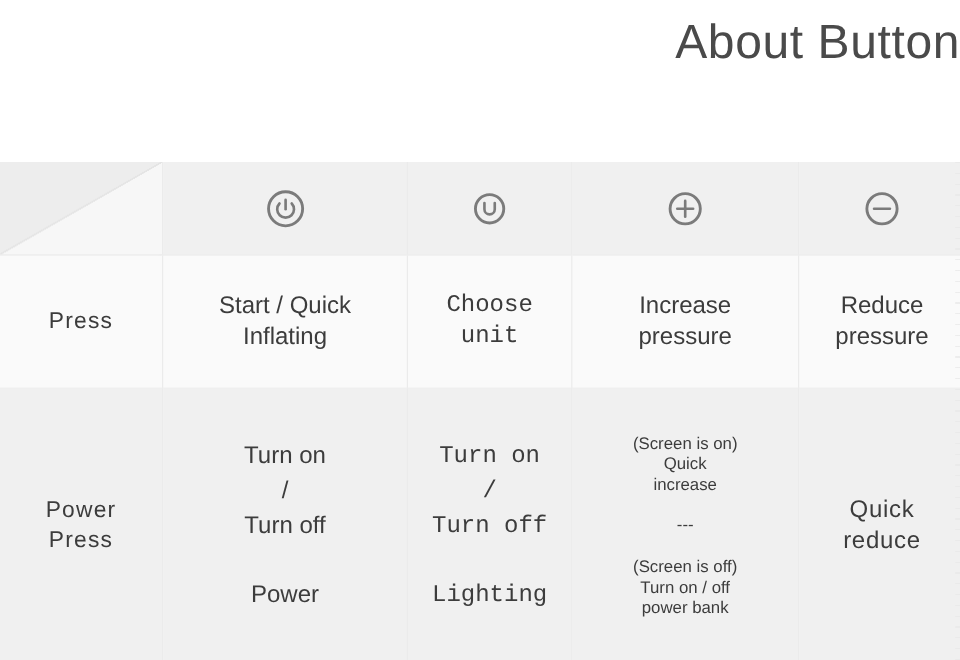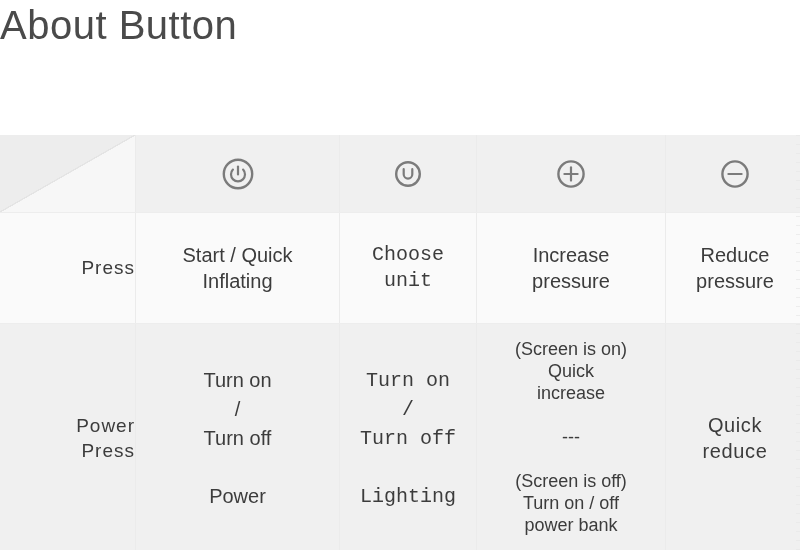--- a/index.html
+++ b/index.html
@@ -9,27 +9,27 @@
   body {
     width: 800px;
     height: 550px;
     background: #ffffff;
     font-family: "Liberation Sans", sans-serif;
     overflow: hidden;
     position: relative;
   }
 
   #page-title {
-    text-align: left;
+    text-align: right;
     font-size: 40px;
     font-weight: 400;
     color: #4a4a4a;
     letter-spacing: 0.5px;
     margin: 0;
-    padding-top: 2px;
+    padding-top: 12px;
     line-height: 1.15;
   }
 
   #button-table {
     position: absolute;
     left: 0;
     top: 135px;
     width: 800px;
     border-collapse: collapse;
     table-layout: fixed;
@@ -84,22 +84,22 @@
     stroke-linecap: round;
   }
 
   .cell-text {
     font-size: 20px;
     color: #3c3c3c;
     line-height: 1.32;
     font-weight: 400;
     white-space: pre-line;
   }
-  .cell-text.rowlabel { font-size: 19px; letter-spacing: 1px; text-align: right; }
-  .cell-text.small { font-size: 18px; line-height: 1.22; }
+  .cell-text.rowlabel { font-size: 19px; letter-spacing: 1px; }
+  .cell-text.small { font-size: 14px; line-height: 1.22; }
   .cell-text.spaced { line-height: 1.45; }
   .cell-text.wide { letter-spacing: 0.6px; }
 
   
   #right-edge-ticks {
     position: absolute;
     right: 0;
     top: 135px;
     width: 4px;
     height: 415px;

